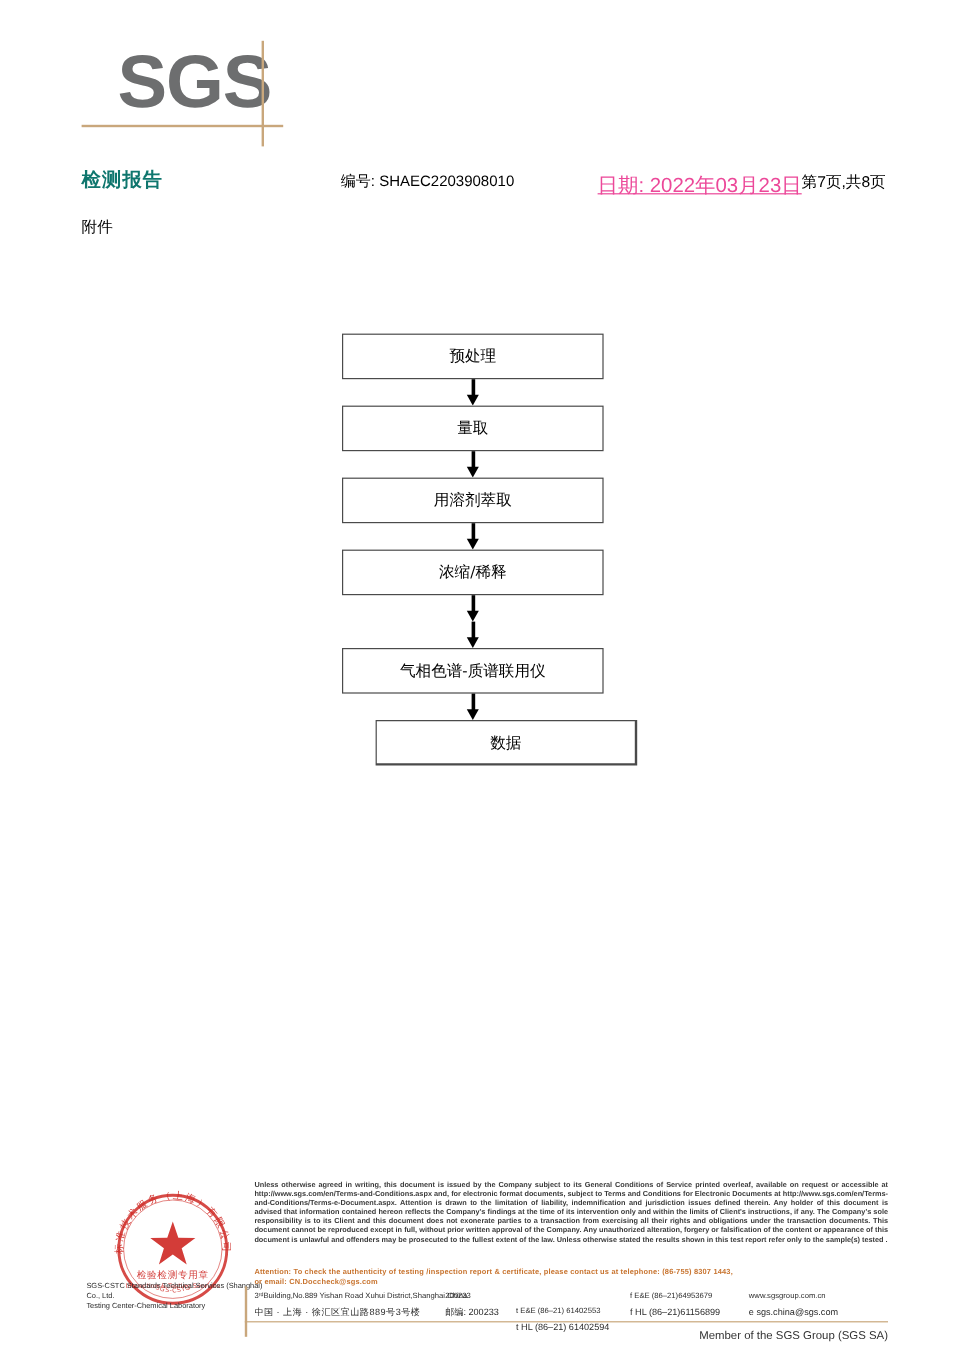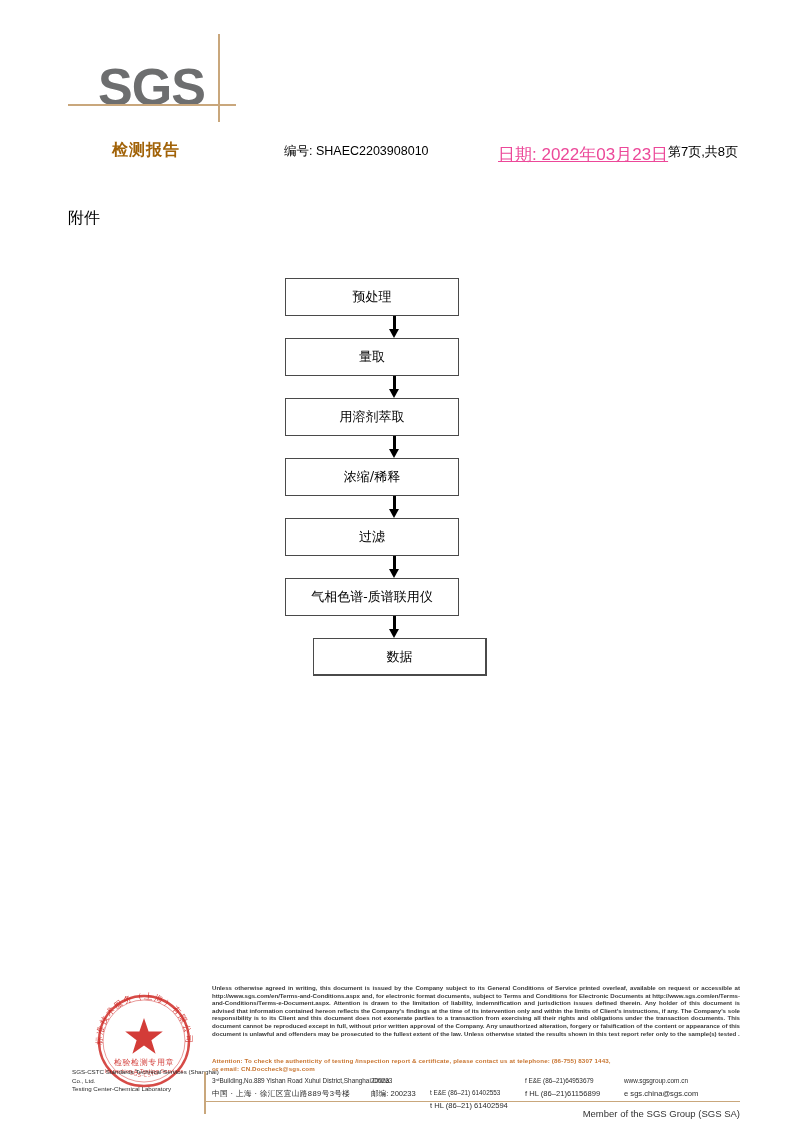--- a/index.html
+++ b/index.html
@@ -26,25 +26,24 @@
     top: 36px;
     width: 180px;
     height: 80px;
   }
   .logo-text {
     position: absolute;
     left: 30px;
     top: 0px;
     font-family: "Liberation Sans", sans-serif;
     font-weight: bold;
-    font-size: 52px;
+    font-size: 62px;
     letter-spacing: -1px;
     color: #6d6e6f;
     line-height: 66px;
-    margin-top: 18px;
   }
   .logo-vline {
     position: absolute;
     left: 150px;
     top: -2px;
     width: 1.5px;
     height: 88px;
     background: #c9a77c;
   }
   .logo-hline {
@@ -64,22 +63,21 @@
     width: 680px;
     height: 24px;
   }
   .hdr-title {
     position: absolute;
     left: 0;
     top: 0;
     font-size: 16px;
     font-weight: bold;
     letter-spacing: 1px;
-    color: #a16207;
-    margin-left: 44px;
+    color: #0f766e;
   }
   .hdr-no {
     position: absolute;
     left: 216px;
     top: 3px;
     font-size: 12.5px;
     color: #000;
   }
   .hdr-date {
     position: absolute;
@@ -93,23 +91,22 @@
     position: absolute;
     left: 600px;
     top: 3px;
     font-size: 13px;
     color: #000;
   }
   .hdr-attach {
     position: absolute;
     left: 68px;
     top: 180px;
-    font-size: 16px;
-    color: #000;
-    margin-top: 28px;
+    font-size: 13px;
+    color: #000;
   }
 
   
   .flow-title {
     position: absolute;
     left: 0;
     top: 216px;
     width: 800px;
     text-align: center;
     font-size: 14.5px;
@@ -119,21 +116,21 @@
 
   
   .flow {
     position: absolute;
     left: 285px;
     top: 278px;
     width: 218px;
   }
   .flow-node {
     position: relative;
-    width: 174px;
+    width: 218px;
     height: 38px;
     box-sizing: border-box;
     border: 1px solid #4a4a4a;
     background: #ffffff;
     display: flex;
     align-items: center;
     justify-content: center;
     font-family: "DejaVu Serif", "Liberation Serif", serif;
     font-size: 13px;
     color: #000;
@@ -310,23 +307,20 @@
       </div>
 
     <div class="flow-node">
       <span>浓缩/稀释</span>
     </div>
     <div class="flow-arrow">
         <span class="shaft"></span>
         <span class="head"></span>
       </div>
 
-    <div class="flow-node">
-      <span>过滤</span>
-    </div>
     <div class="flow-arrow">
         <span class="shaft"></span>
         <span class="head"></span>
       </div>
 
     <div class="flow-node">
       <span>气相色谱-质谱联用仪</span>
     </div>
     <div class="flow-arrow">
         <span class="shaft"></span>

